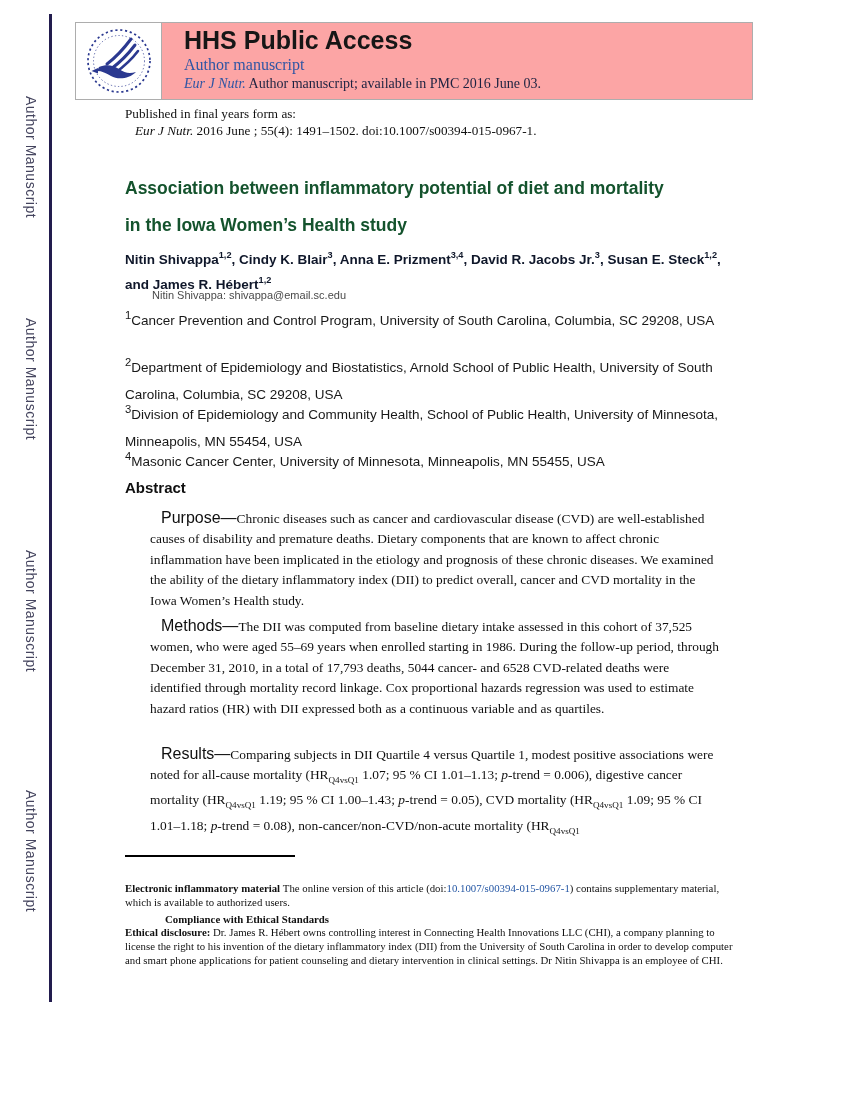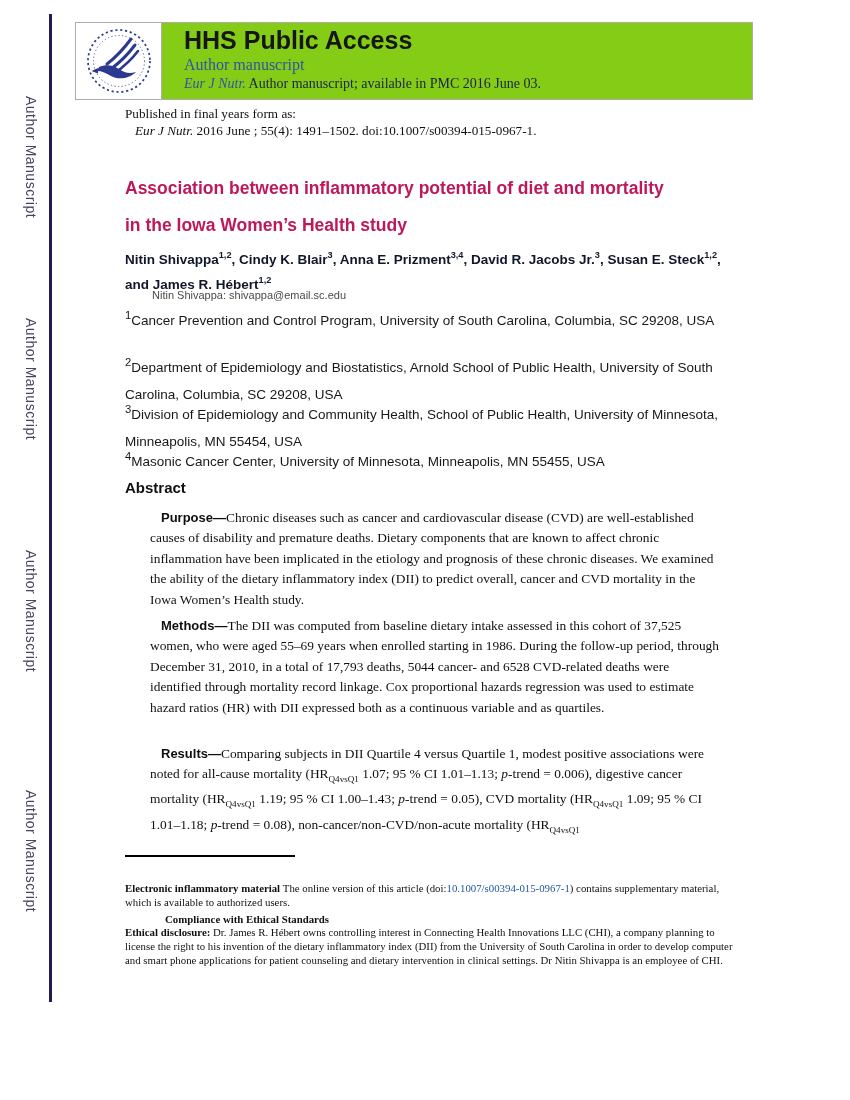--- a/index.html
+++ b/index.html
@@ -6,52 +6,52 @@
   .page{position:relative;width:850px;height:1100px;background:#ffffff;overflow:hidden;
         font-family:"Liberation Serif",serif;color:#111;}
   
   .side-bar{position:absolute;left:49px;top:14px;width:3px;height:988px;background:#221c4e;}
   .side-label{position:absolute;left:23px;writing-mode:vertical-rl;
         font-family:"Liberation Sans",sans-serif;font-size:14px;color:#44445e;
         letter-spacing:0.5px;white-space:nowrap;}
   .sl1{top:96px;} .sl2{top:318px;} .sl3{top:550px;} .sl4{top:790px;}
   
   .header-box{position:absolute;left:75px;top:22px;width:678px;height:78px;
-        background:#84cc16;border:1px solid #adadad;box-sizing:border-box;display:flex;}
+        background:#fca5a5;border:1px solid #adadad;box-sizing:border-box;display:flex;}
   .logo-cell{width:85px;flex:0 0 85px;background:#ffffff;border-right:1px solid #adadad;
         display:flex;align-items:center;justify-content:center;}
   .header-text{padding:3px 0 0 22px;}
   .hhs-title{font-family:"Liberation Sans",sans-serif;font-weight:bold;font-size:25px;
         line-height:29px;color:#161616;margin:0;}
   .hhs-sub{font-family:"Liberation Serif",serif;font-size:16px;line-height:20px;color:#2f55a4;}
   .hhs-cite{font-family:"Liberation Serif",serif;font-size:14px;line-height:18px;color:#1c2240;}
   .hhs-cite .jname{font-style:italic;color:#2f55a4;}
   
   .published{position:absolute;left:125px;top:105px;font-size:13.2px;line-height:17px;color:#101010;}
   .published .ln2{margin-left:10px;}
   .published .jname{font-style:italic;}
   
   .art-title{position:absolute;left:125px;top:170px;width:625px;
         font-family:"Liberation Sans",sans-serif;font-weight:bold;font-size:17.5px;
-        line-height:37px;color:#be185d;}
+        line-height:37px;color:#14532d;}
   .authors{position:absolute;left:125px;top:245px;width:605px;
         font-family:"Liberation Sans",sans-serif;font-weight:bold;font-size:13.5px;
         line-height:21px;color:#0f172a;}
   .email-line{position:absolute;left:125px;top:289px;
         font-family:"Liberation Sans",sans-serif;font-size:11px;color:#4a4a4a;margin-left:27px;}
   .affil{position:absolute;left:125px;width:608px;
         font-family:"Liberation Sans",sans-serif;font-size:13.5px;line-height:27.5px;color:#181818;}
   .af1{top:302px;} .af2{top:349px;} .af3{top:396px;} .af4{top:443px;}
   
   .abs-head{position:absolute;left:125px;top:479px;
         font-family:"Liberation Sans",sans-serif;font-weight:bold;font-size:15px;color:#101010;}
   .abs-par{position:absolute;left:150px;width:570px;
         font-family:"Liberation Serif",serif;font-size:13.4px;line-height:20.4px;color:#0f0f0f;}
   .p-purpose{top:508px;} .p-methods{top:616px;} .p-results{top:744px;}
-  .seg-lead{font-family:"Liberation Sans",sans-serif;font-weight:bold;font-size:13px;padding-left:11px;}
+  .seg-lead{font-family:"Liberation Sans",sans-serif;font-weight:normal;font-size:16px;padding-left:11px;}
   
   .fn-rule{position:absolute;left:125px;top:855px;width:170px;height:2px;background:#000;}
   .fn{position:absolute;left:125px;width:612px;font-size:10.8px;line-height:13.8px;color:#101010;}
   .fn-corr{top:863px;} .fn-esm{top:882px;} .fn-comp{top:913px;margin-left:40px;} .fn-eth{top:926px;} .fn-conf{top:985px;}
   
   .seg-sup{vertical-align:super;font-size:0.68em;}
   .seg-sub{vertical-align:sub;font-size:0.68em;}
   .seg-i{font-style:italic;}
   .seg-b{font-weight:bold;}
   .seg-link{color:#2456a4;}

